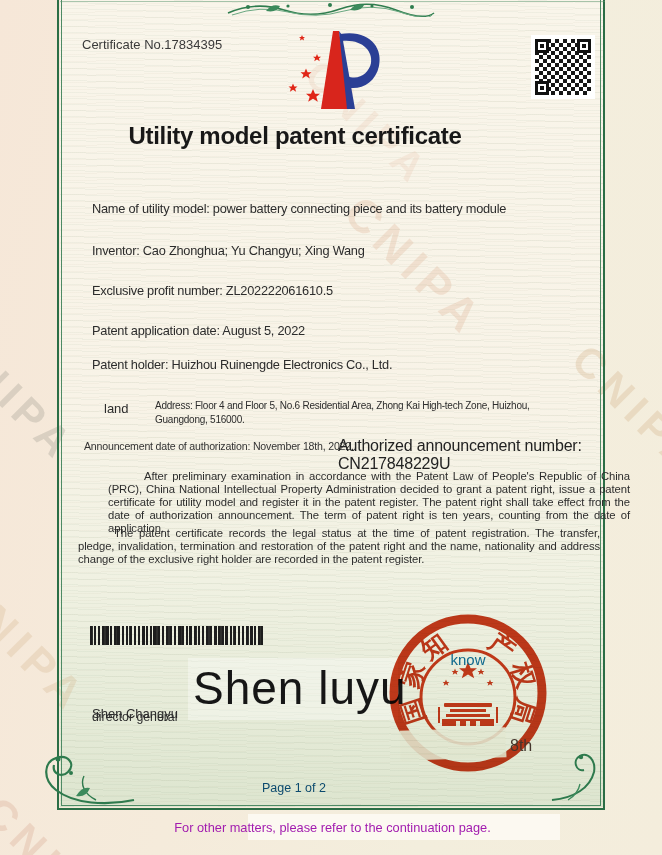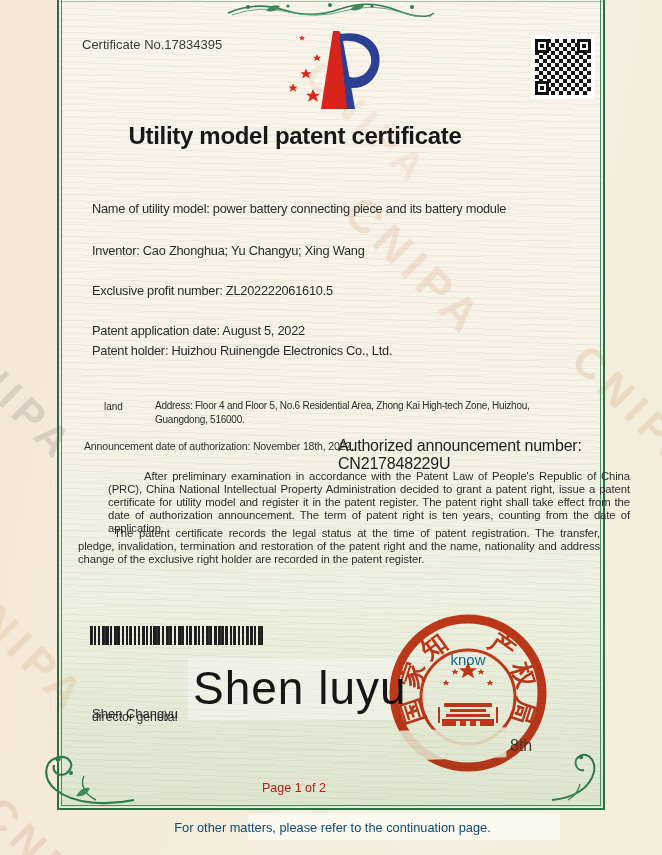--- a/index.html
+++ b/index.html
@@ -42,22 +42,22 @@
   .qr-mod{position:absolute;left:4px;top:4px;width:56px;height:56px;
     background:repeating-conic-gradient(#161616 0% 25%,#fff 0% 50%);background-size:8px 8px;}
   .qr-finder{position:absolute;width:14px;height:14px;border:3px solid #111;background:#fff;box-sizing:border-box;}
   .qr-finder::after{content:'';position:absolute;left:2px;top:2px;width:4px;height:4px;background:#111;}
   .qr-f1{left:4px;top:4px;} .qr-f2{right:4px;top:4px;} .qr-f3{left:4px;bottom:4px;}
   .logo{left:276px;top:28px;}
   .title{left:60px;top:122px;width:470px;text-align:center;font-size:24px;font-weight:600;
     color:#181818;letter-spacing:-.3px;}
   
   .field{left:92px;font-size:12.8px;letter-spacing:-.25px;color:#2c2c2c;}
-  .f0{top:201px;} .f1{top:243px;} .f2{top:283px;} .f3{top:323px;} .f4{top:343px;text-align:right;}
-  .land{left:92px;top:401px;font-size:10px;color:#2c2c2c;padding-left:12px;}
+  .f0{top:201px;} .f1{top:243px;} .f2{top:283px;} .f3{top:323px;} .f4{top:357px;text-align:right;}
+  .land{left:92px;top:401px;font-size:13px;color:#2c2c2c;padding-left:12px;}
   .address{left:155px;top:399px;width:392px;font-size:10px;letter-spacing:-.25px;color:#2c2c2c;line-height:1.42;}
   .ann-date{left:84px;top:440px;font-size:10.6px;letter-spacing:-.2px;color:#333;}
   .auth-no{left:338px;top:437px;font-size:16px;letter-spacing:-.2px;color:#222;}
   
   .para{left:78px;width:522px;font-size:11.3px;line-height:12.9px;color:#2d2d2d;
     text-align:justify;text-indent:36px;letter-spacing:-.1px;}
   .p1{top:470px;margin-left:30px;} .p2{top:527px;}
   
   .barcode{left:90px;top:626px;width:173px;height:19px;
     background-image:
@@ -72,23 +72,23 @@
   .seal{left:386px;top:611px;width:164px;height:164px;mix-blend-mode:multiply;opacity:.95;}
   .seal-char{position:absolute;left:50%;top:50%;font-family:"DejaVu Serif",serif;font-weight:bold;
     font-size:25px;color:#c8300f;transform:translate(-50%,-50%) rotate(var(--a)) translateY(-58px);}
   .seal-know{position:absolute;left:50%;top:12px;transform:translateX(-50%);
     font-size:15px;color:#0369a1;margin-top:28px;}
   .seal-patch{position:absolute;left:14px;top:118px;width:106px;height:30px;
     background:rgba(254,253,249,.88);transform:rotate(-2deg);}
   .seal-date{position:absolute;left:19px;top:123px;font-size:18px;color:#262626;}
   .seal-day{position:absolute;left:124px;top:126px;font-size:16px;color:#43302a;}
   
-  .page-label{left:262px;top:781px;font-size:12.5px;color:#b91c1c;}
+  .page-label{left:262px;top:781px;font-size:12.5px;color:#0c4a6e;}
   .footer-patch{left:248px;top:814px;width:312px;height:26px;background:#fcf9f1;}
-  .footer-note{left:60px;top:820px;width:545px;text-align:center;font-size:12.8px;color:#0c4a6e;}
+  .footer-note{left:60px;top:820px;width:545px;text-align:center;font-size:12.8px;color:#a21caf;}
   .orn-top{left:226px;top:0;} .orn-bl{left:36px;top:750px;} .orn-br{left:548px;top:748px;}
 </style>
 </head>
 <body>
 
 <div class="abs cert-bg"></div>
 <div class="abs cert-waves"></div>
 
 <div class="abs wm wm6">CNIPA</div>
 <div class="abs wm wm1">CNIPA</div>

